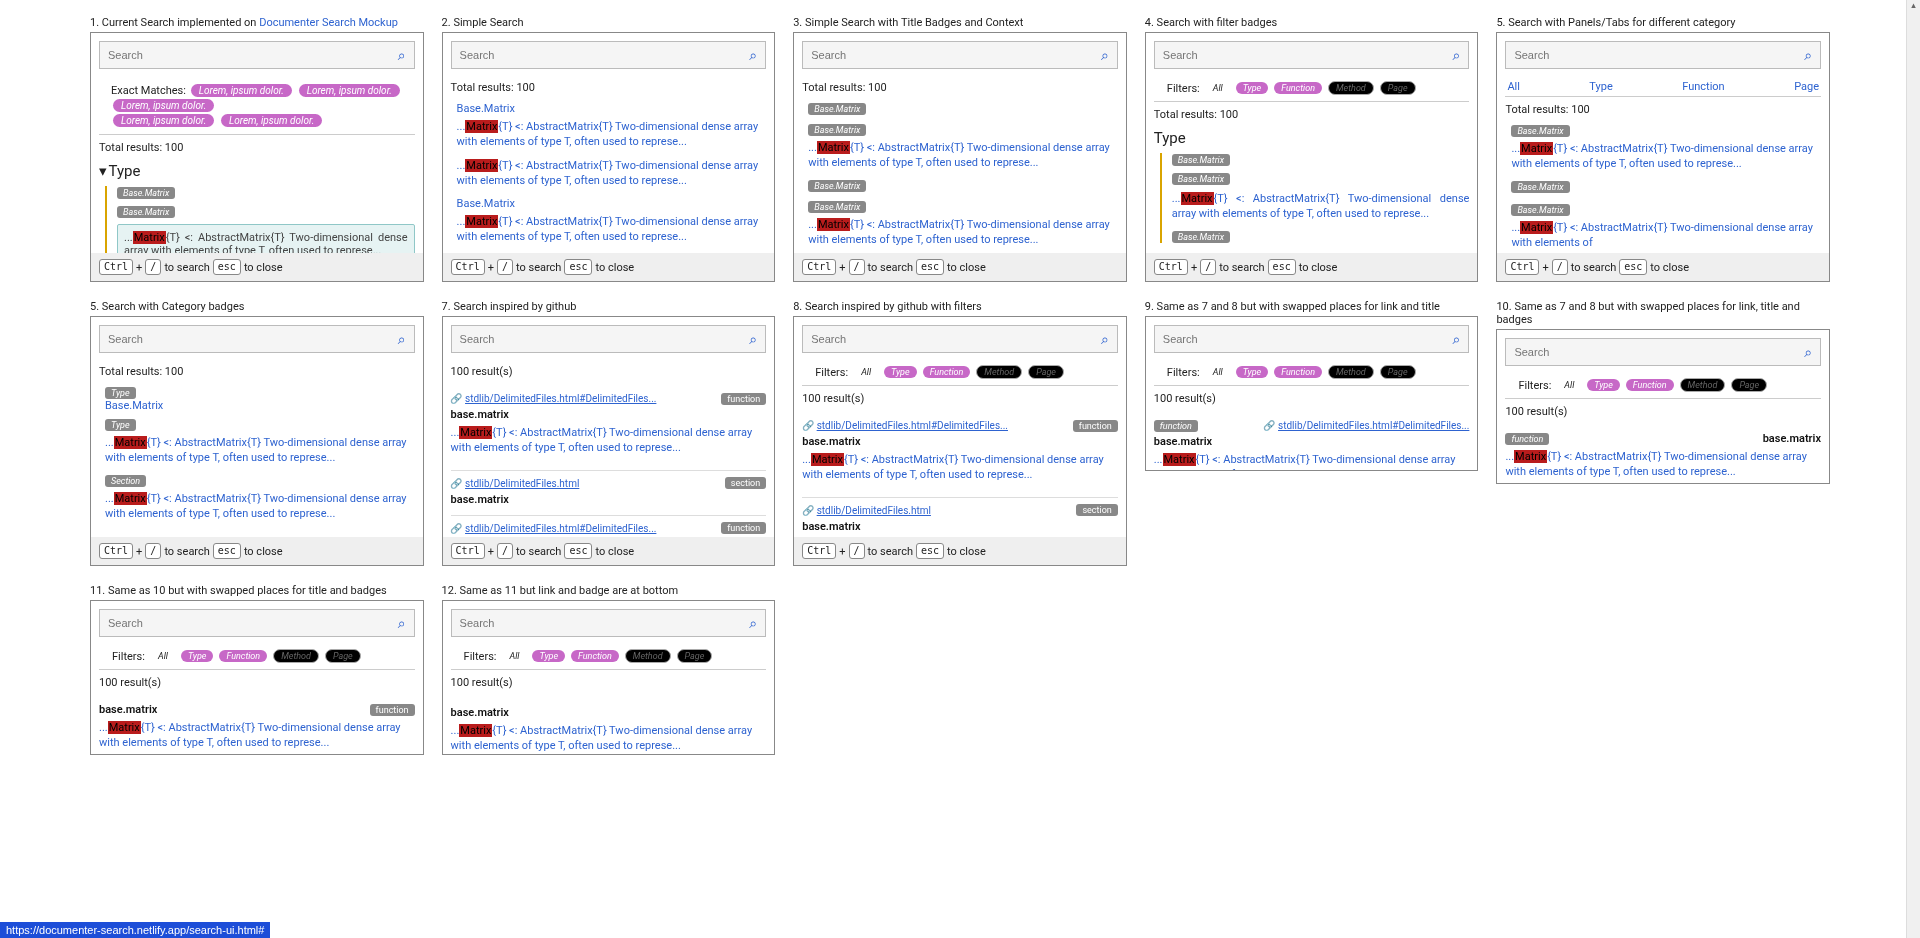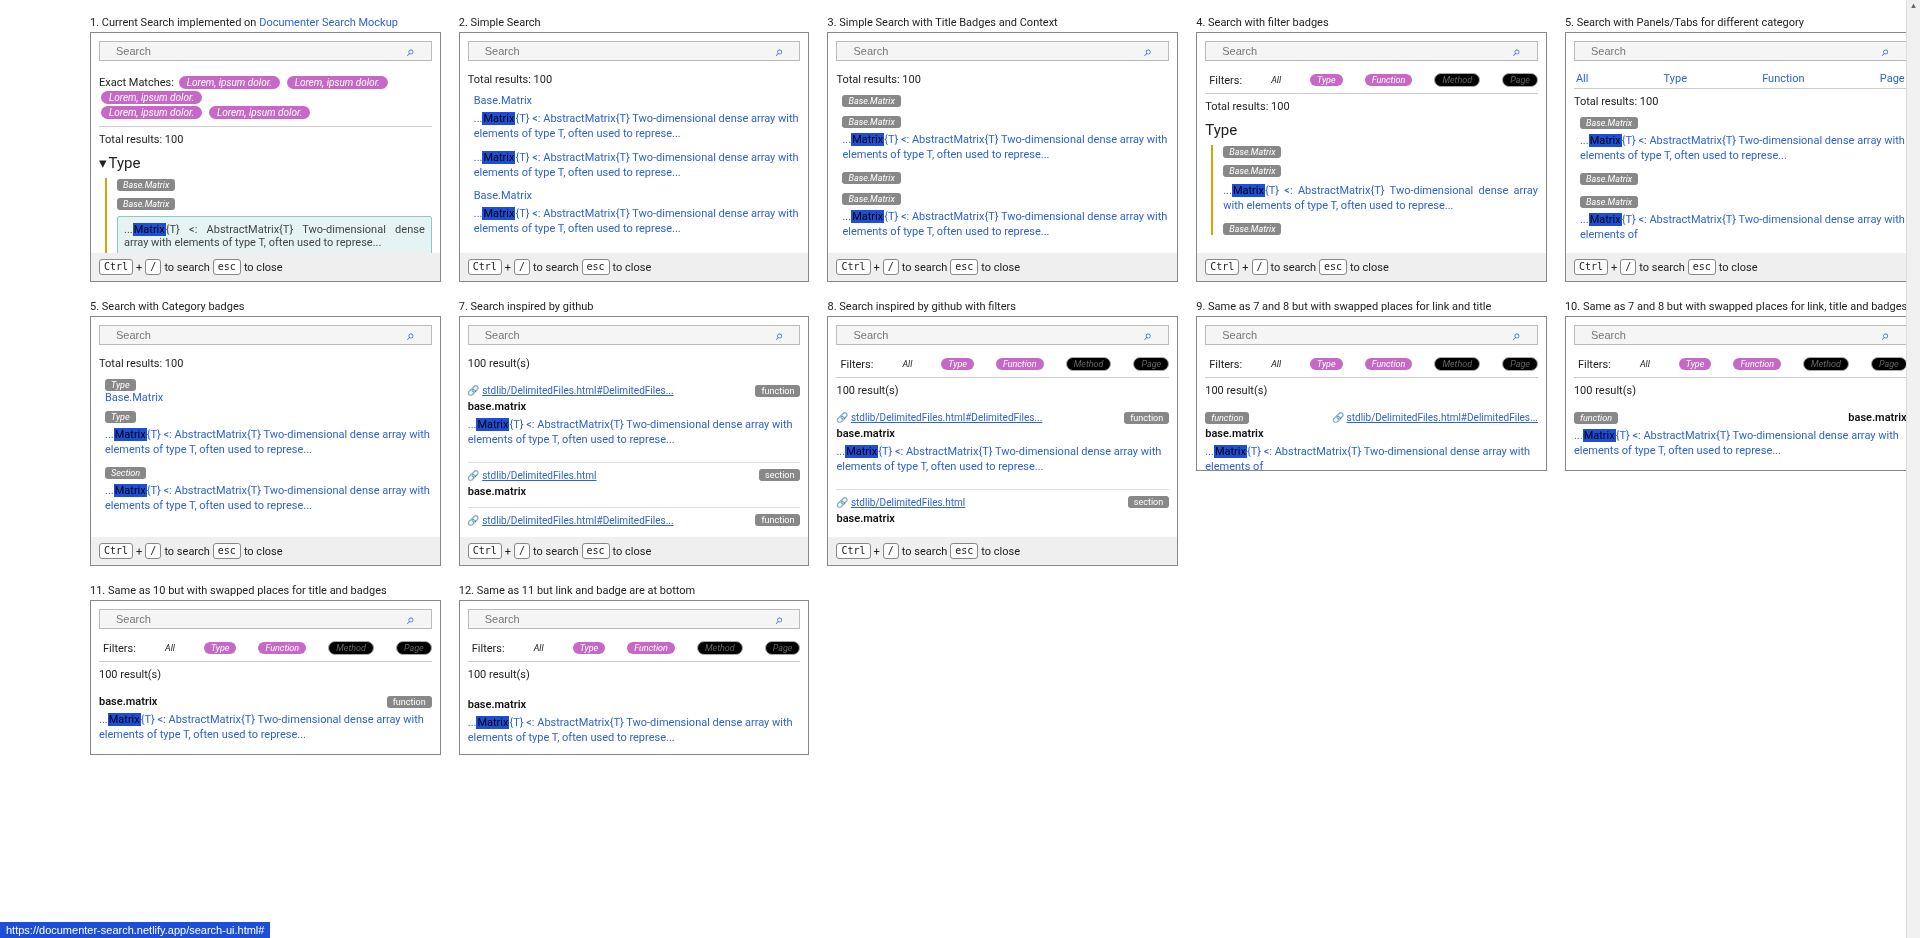--- a/index.html
+++ b/index.html
@@ -3,44 +3,44 @@
 <meta charset="utf-8">
 <style>
 *{box-sizing:border-box;margin:0;padding:0}
 body{font-family:-apple-system,BlinkMacSystemFont,"Segoe UI",Roboto,sans-serif;font-size:11px;color:#222;background:#fff;padding:16px 90px 0 90px}
 .grid{display:grid;grid-template-columns:repeat(5,1fr);gap:18px}
 .mock{display:flex;flex-direction:column}
 .mock-title{font-size:11px;margin-bottom:3px;color:#222}
 .mock-title a{color:#2e63d0;text-decoration:none}
 .panel{border:1px solid #888;display:flex;flex-direction:column;height:250px;background:#fff}
 .search-row{padding:8px}
-.search-box{display:flex;align-items:center;border:1px solid #bbb;background:#f5f5f5;height:20px;padding:0 16px}
+.search-box{display:flex;align-items:center;border:1px solid #bbb;background:#f5f5f5;height:28px;padding:0 8px}
 .search-box input{flex:1;border:0;background:transparent;outline:none;font-size:11px;color:#999}
 .search-box .mag{color:#2e63d0;font-size:14px}
 .body{flex:1;overflow:auto;padding:0 8px 8px 8px;font-size:11px}
-.line{margin:6px 0;color:#222}
+.line{margin:6px 12px;color:#222}
 .total{margin:4px 0 8px 0}
 .pill{display:inline-block;background:#c768c7;color:#fff;border-radius:10px;padding:1px 8px;font-size:10px;margin:1px 2px;font-style:italic}
 .grey-badge{display:inline-block;background:#888;color:#fff;border-radius:3px;padding:1px 6px;font-size:9px;font-style:italic}
 .grey-badge-r{display:inline-block;background:#888;color:#fff;border-radius:3px;padding:1px 6px;font-size:9px;font-style:normal;float:right}
 .blue-link{color:#2e63d0;text-decoration:none}
 .snip{color:#2e63d0;margin:4px 0 8px 0;line-height:1.4}
 .snip-j{color:#2e63d0;margin:4px 0 8px 0;line-height:1.4;text-align:justify}
-mark{background:#1d4ed8;color:#000;padding:0 1px}
+mark{background:#b91c1c;color:#000;padding:0 1px}
 .footer{border-top:0;background:#efefef;padding:6px 8px;font-size:11px;display:flex;align-items:center;gap:3px}
 kbd{display:inline-block;border:1px solid #888;border-radius:3px;background:#fff;padding:0 4px;font-family:monospace;font-size:10px;line-height:14px}
 .hr{border-top:1px solid #ccc;margin:6px 0}
 .chev{display:inline-block;transform:rotate(0deg);margin-right:2px}
 .type-h{font-size:15px;margin:4px 0}
 .indent-block{border-left:2px solid #d9a400;margin-left:6px;padding-left:10px}
 .indent-item{margin:6px 0}
 .hl-box{border:1px solid #8fc7c7;background:#e6f3f3;border-radius:2px;padding:6px;margin:6px 0;text-align:justify;color:#444}
 .tabs{display:flex;justify-content:space-between;border-bottom:1px solid #ccc;margin-bottom:6px}
 .tab{padding:3px 2px;color:#2e63d0;cursor:pointer;font-size:11px}
-.filters{display:flex;align-items:center;gap:22px;margin:4px 0 6px 4px}
+.filters{display:flex;align-items:center;gap:6px;margin:4px 0 6px 13px}
 .filter-label{font-size:11px}
 .chip{display:inline-block;border-radius:10px;padding:1px 7px;font-size:9px;font-style:italic}
 .chip.all{color:#222}
 .chip.filled{background:#c768c7;color:#fff}
 .chip.out{border:1px solid #aaa;color:#666;background:#000000}
 .res-block{border-bottom:1px solid #ddd;padding:6px 0}
 .res-head{display:flex;justify-content:space-between;align-items:center}
 .res-link{color:#2e63d0;font-size:10px}
 .link-icon{color:#999;font-size:10px;margin-right:2px}
 .res-title{font-weight:600;margin:3px 0;color:#111}

